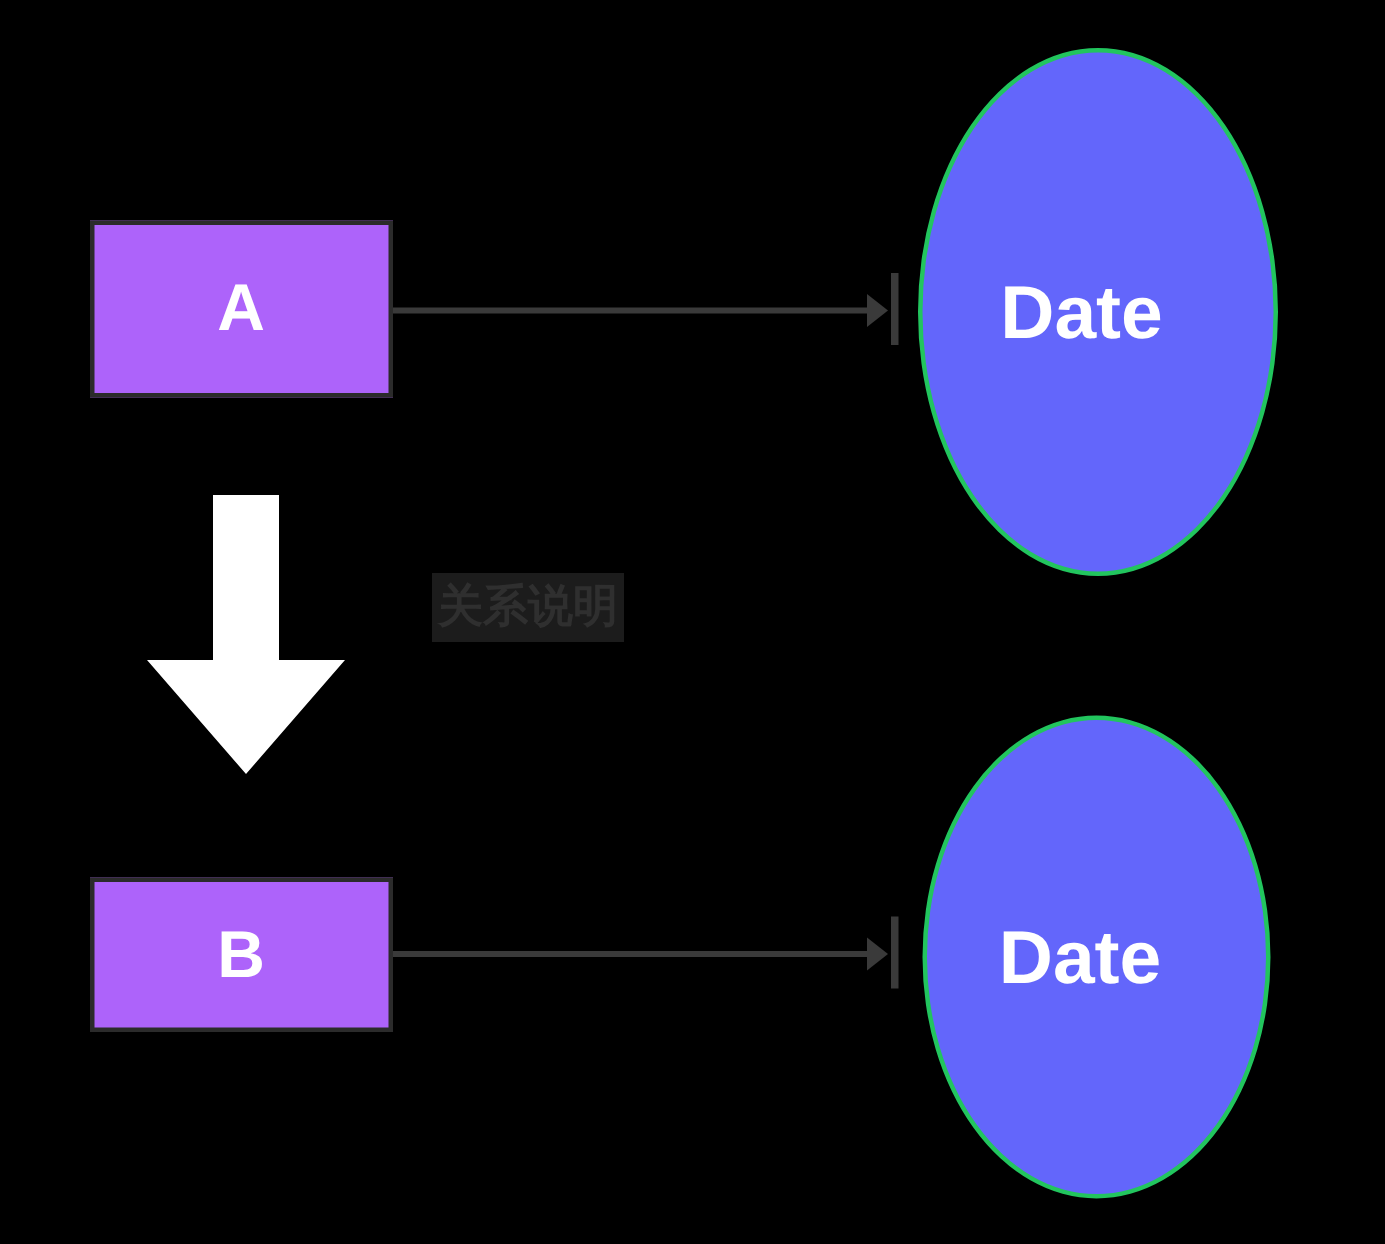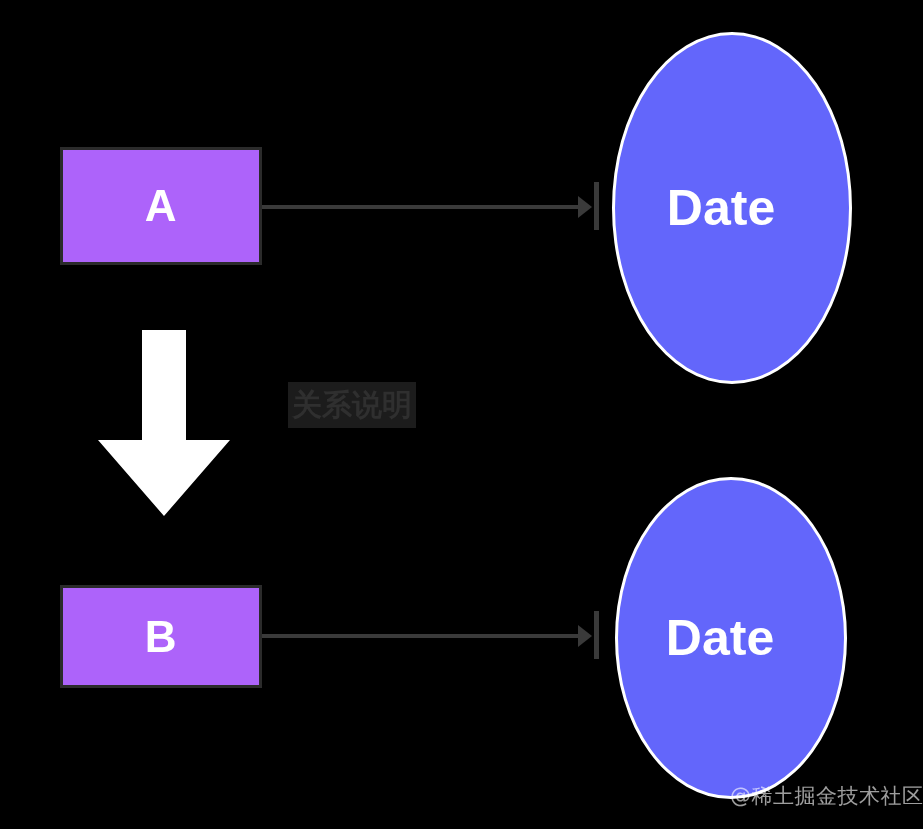--- a/index.html
+++ b/index.html
@@ -46,21 +46,21 @@
     width: 202px;
     height: 103px;
     font-size: 44px;
   }
 
   
   .attribute {
     position: absolute;
     box-sizing: border-box;
     background: #6366fb;
-    border: 3px solid #ffffff;
+    border: 3px solid #22c55e;
     border-radius: 50%;
     display: flex;
     align-items: center;
     justify-content: center;
     color: #ffffff;
     font-weight: bold;
     font-family: "Liberation Sans", sans-serif;
   }
   #attribute-date-top {
     left: 612px;
@@ -196,15 +196,14 @@
   <div class="attribute" id="attribute-date-bottom">
     <span>Date</span>
   </div>
 
   <svg id="flow-arrow" viewBox="0 0 132 186" xmlns="http://www.w3.org/2000/svg">
     <polygon points="44,0 88,0 88,110 132,110 66,186 0,110 44,110" fill="#ffffff"></polygon>
   </svg>
 
   <div id="edge-label">关系说明</div>
 
-  <div id="watermark">@稀土掘金技术社区</div>
 
 </div>
 
 </body></html>

